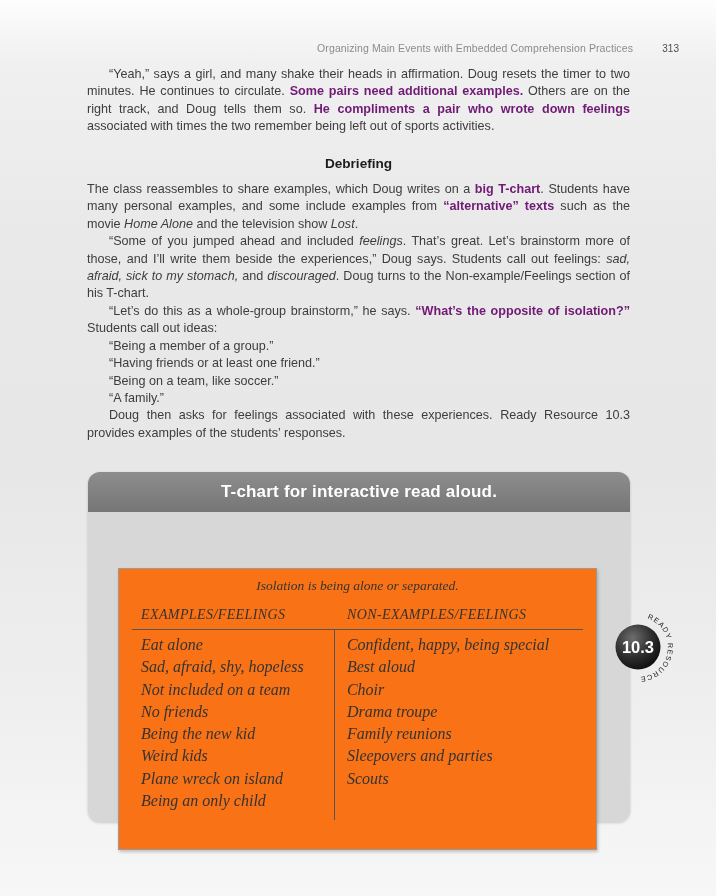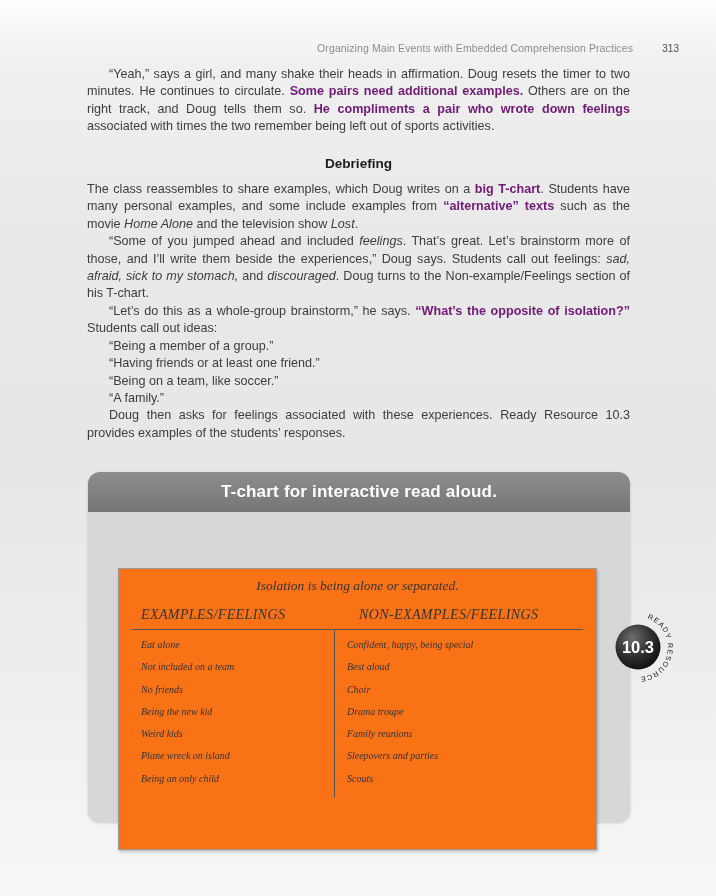--- a/index.html
+++ b/index.html
@@ -19,29 +19,29 @@
   .text-col h2{margin:19px 0 9px 0;font-size:13.6px;color:#1c1c1c;text-align:center;font-family:"Liberation Sans",sans-serif;}
   .b{font-weight:bold;color:#701a75;}
   .i{font-style:italic;}
   
   .card{position:absolute;left:88px;top:472px;width:542px;height:350px;border-radius:12px;background:#d7d7d7;box-shadow:0 1px 3px rgba(0,0,0,.18);}
   .card-header{height:40px;border-radius:12px 12px 0 0;background:linear-gradient(#8d8d8d,#767676);color:#fff;font-weight:bold;font-size:17px;display:flex;align-items:center;justify-content:center;letter-spacing:.2px;}
   .whitebox{position:absolute;left:30px;top:48px;width:477px;height:280px;background:#f97316;border:1px solid #9a9a9a;box-shadow:1px 2px 3px rgba(0,0,0,.22);margin-top:48px;}
   .hand{font-family:cursive;font-style:italic;color:#333;}
   .chart-inner{position:absolute;inset:0;padding:0 13px;}
   .caption{text-align:center;margin-top:9px;font-size:13.5px;}
-  .hdr-row{display:grid;grid-template-columns:45% 55%;margin-top:13px;gap:12px;}
+  .hdr-row{display:grid;grid-template-columns:45% 55%;margin-top:13px;}
   .hdr-cell{font-size:14px;letter-spacing:.4px;}
   .hdr-cell.l{padding-left:9px;}
   .hdr-cell.r{padding-left:12px;}
   .rule{border-top:1.4px solid #555;margin-top:6px;}
   .body-grid{display:grid;grid-template-columns:45% 55%;}
   .colL{border-right:1.4px solid #555;padding:4px 0 8px 9px;}
   .colR{padding:4px 0 8px 12px;}
-  .trow{line-height:22.3px;font-size:10px;white-space:nowrap;}
+  .trow{line-height:22.3px;font-size:16px;white-space:nowrap;}
   
   .badge{position:absolute;left:516px;top:138px;width:72px;height:76px;overflow:visible;}
 </style>
 </head>
 <body>
 
 <div class="running-head">
   <span class="rh-title">Organizing Main Events with Embedded Comprehension Practices</span>
   <span class="rh-num">313</span>
 </div>
@@ -67,20 +67,21 @@
     <div class="chart-inner hand">
       <div class="caption">Isolation is being alone or separated.</div>
       <div class="hdr-row">
         <div class="hdr-cell l">EXAMPLES/FEELINGS</div>
         <div class="hdr-cell r">NON-EXAMPLES/FEELINGS</div>
       </div>
       <div class="rule"></div>
       <div class="body-grid">
         <div class="colL">
           <div class="trow">Eat alone</div>
+          <div class="trow">Sad, afraid, shy, hopeless</div>
           <div class="trow">Not included on a team</div>
           <div class="trow">No friends</div>
           <div class="trow">Being the new kid</div>
           <div class="trow">Weird kids</div>
           <div class="trow">Plane wreck on island</div>
           <div class="trow">Being an only child</div>
         </div>
         <div class="colR">
           <div class="trow">Confident, happy, being special</div>
           <div class="trow">Best aloud</div>

